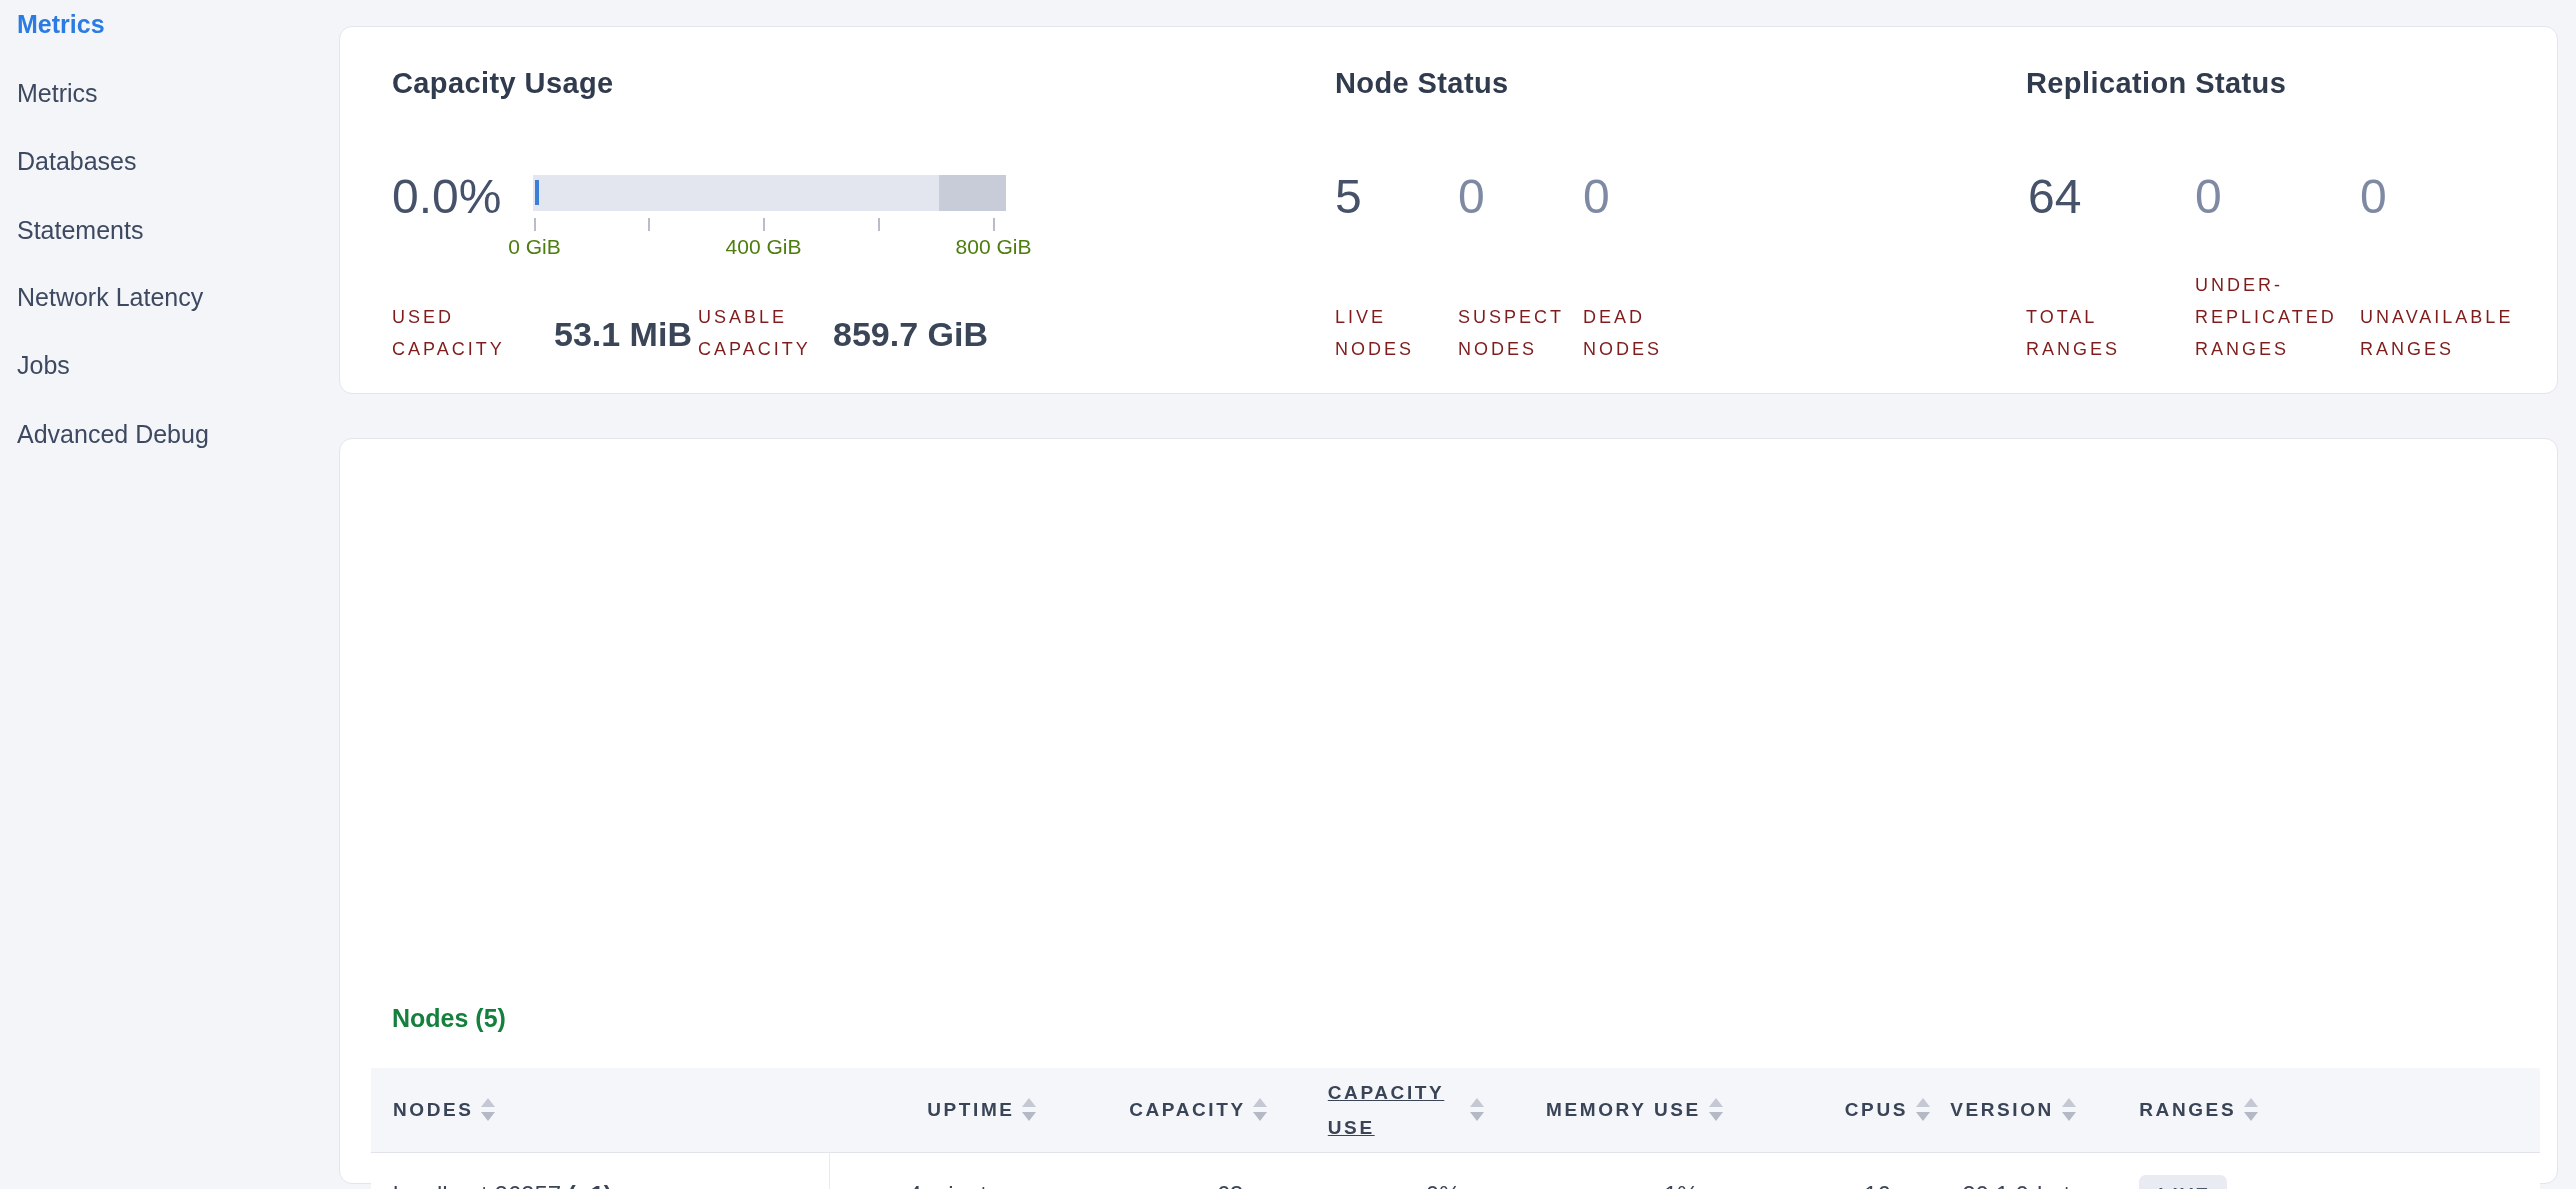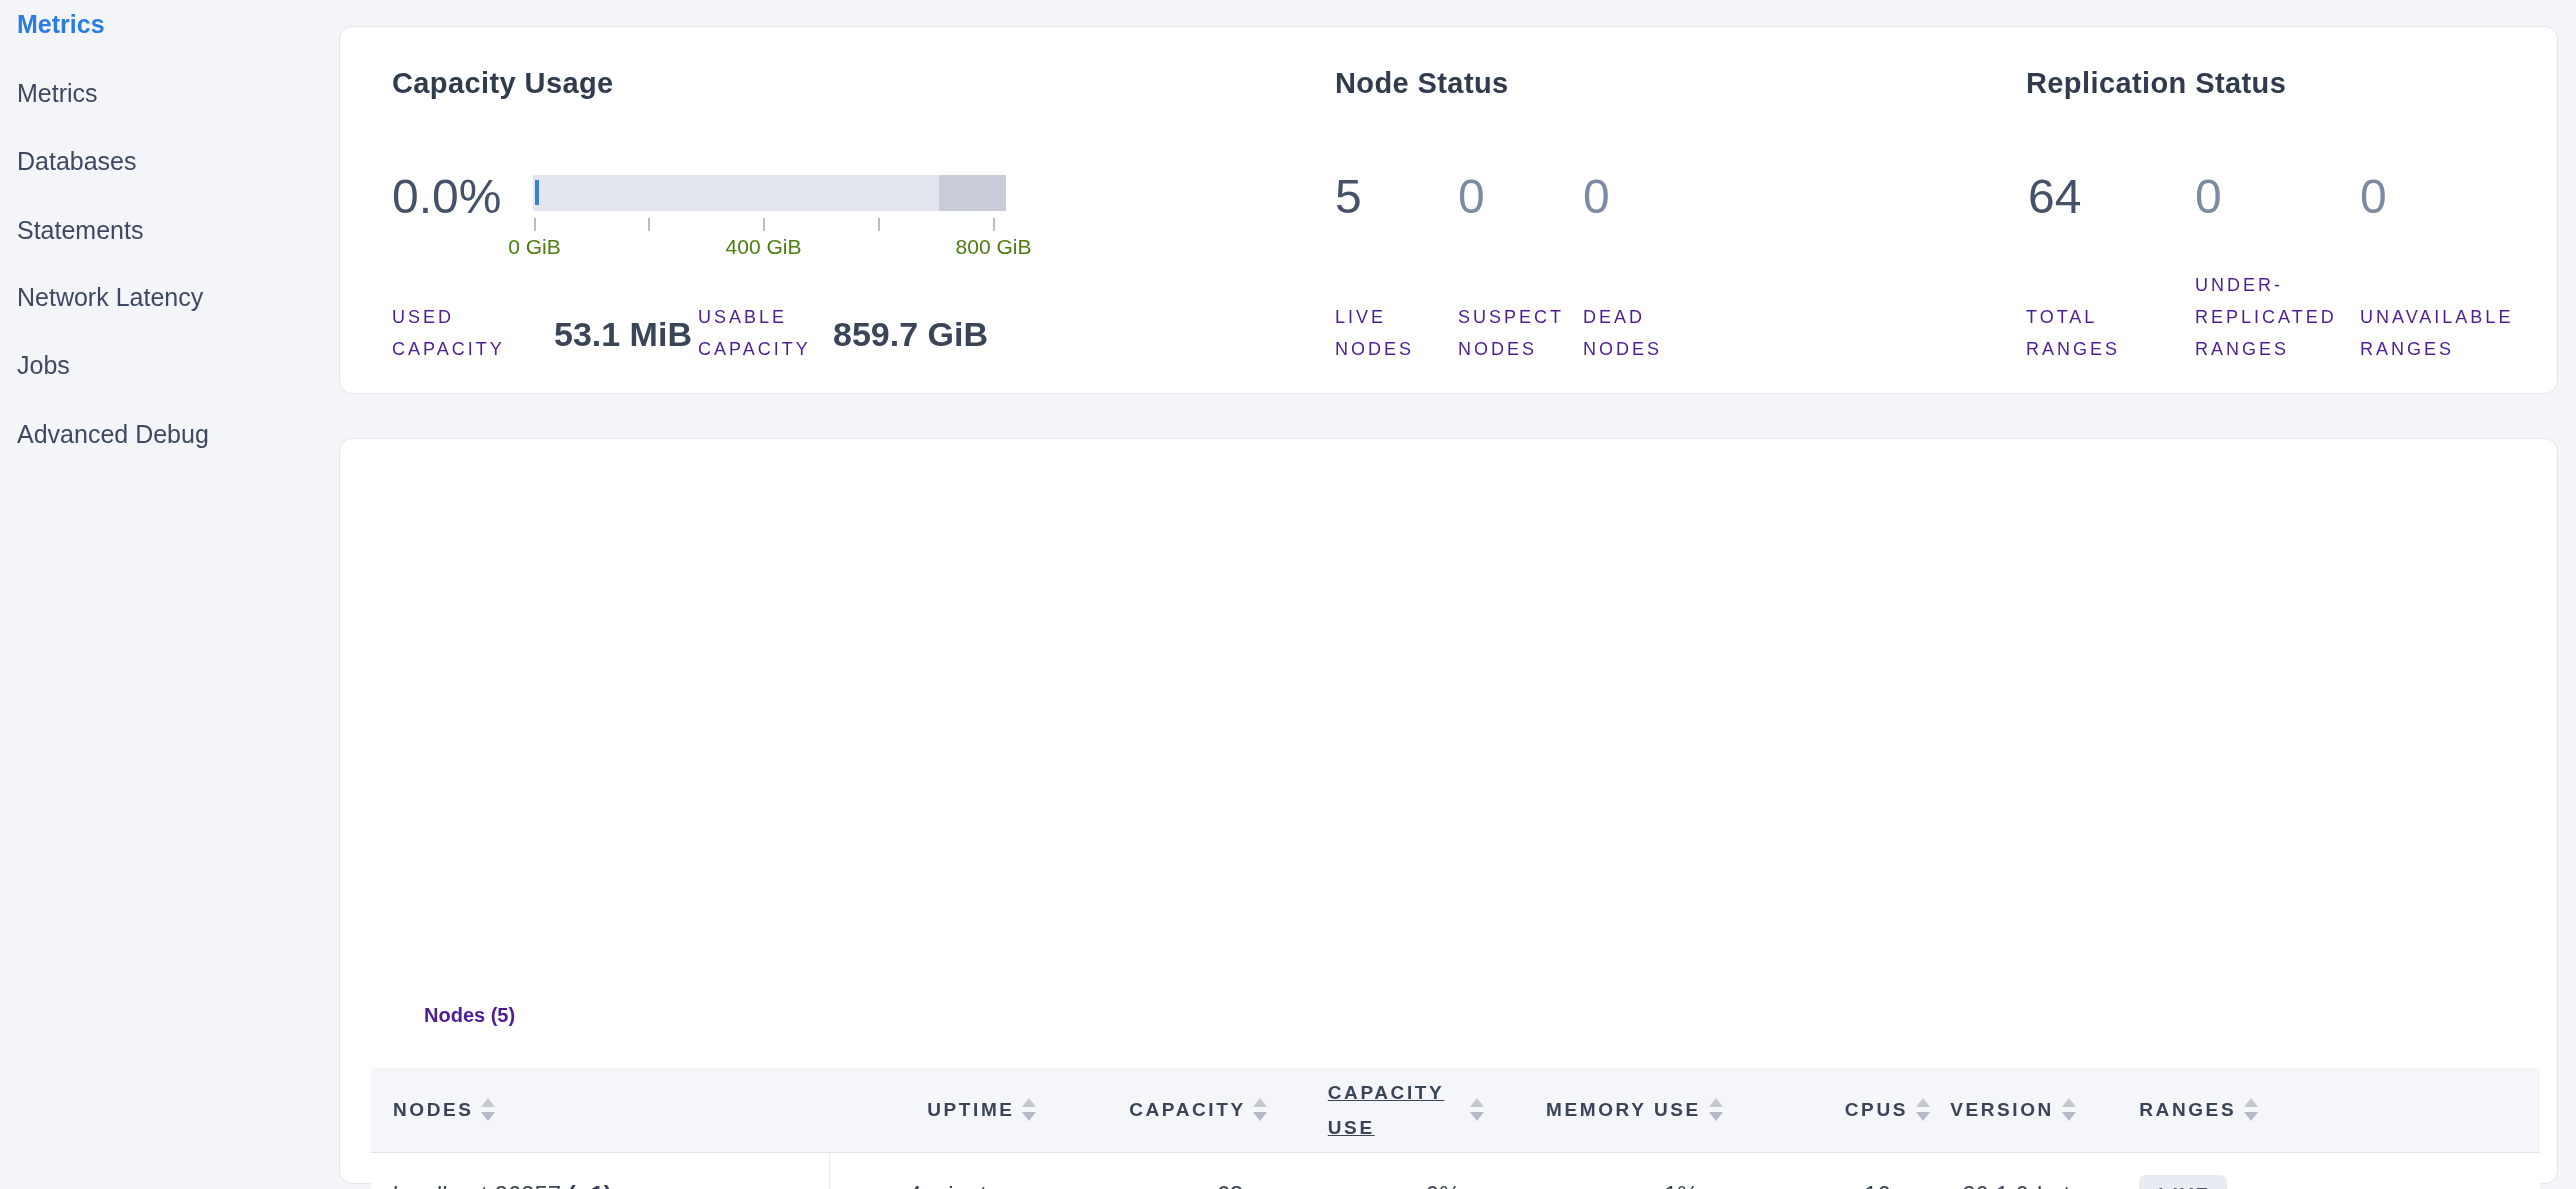--- a/index.html
+++ b/index.html
@@ -36,21 +36,21 @@
   .cap-bar { position:absolute; left:193px; top:148px; width:473px; height:36px; background:#e3e6ee; }
   .cap-bar-dark { position:absolute; right:0; top:0; width:67px; height:36px; background:#c7ccd8; }
   .cap-used-tick { position:absolute; left:1.7px; top:4.3px; width:4.3px; height:25px; background:#3b7fdb; }
   .axis-tick { position:absolute; top:191px; width:1.7px; height:12.8px; background:#7d869b; opacity:0.55; }
   .axis-label {
     position:absolute; top:208px; width:119px; text-align:center;
     font-size:21px; color:#4d7c0f; white-space:nowrap;
   }
   .stat-label {
     position:absolute; font-size:18px; line-height:32px; letter-spacing:3px;
-    color:#4c1d95; white-space:nowrap;
+    color:#7f1d1d; white-space:nowrap;
   }
   .stat-label div { white-space:nowrap; }
   .lbl2 { top:274px; }
   .lbl3 { top:242px; }
   .cap-value { position:absolute; top:287px; font-size:34px; line-height:41px; font-weight:bold; color:#3a4558; white-space:nowrap; }
 
   
   .stat-number { position:absolute; top:142px; font-size:48px; line-height:55px; color:#46526a; }
   .stat-number.muted { color:#7e8aa3; }
 
@@ -58,21 +58,21 @@
   .nodelist-row {
     position:absolute; left:0; top:0; width:100%; height:81px;
     border-bottom:1.7px solid #e7e9ee; display:flex; align-items:center; cursor:pointer;
   }
   .nodelist-label { margin-left:37px; font-size:25px; color:#2b7ce2; white-space:nowrap; }
   .caret-down {
     margin-left:24px; width:0; height:0;
     border-left:10.2px solid transparent; border-right:10.2px solid transparent;
     border-top:12.8px solid #2b7ce2;
   }
-  .nodes-title { position:absolute; left:52px; top:565px; font-size:20px; font-weight:bold; color:#4c1d95;margin-left:32px; }
+  .nodes-title { position:absolute; left:52px; top:565px; font-size:25px; font-weight:bold; color:#15803d; }
 
   
   .nodes-table {
     position:absolute; left:31px; top:629px; width:2169px;
     border-collapse:collapse; table-layout:fixed; font-size:24px; color:#3c4659;
   }
   .nodes-table thead tr { background:#f5f6f9; height:84px; }
   .nodes-table thead tr { border-bottom:1.7px solid #e0e3ea; }
   .nodes-table tbody tr { height:86px; border-bottom:1.7px solid #e8eaf0; background:#ffffff; }
   .nodes-table td, .nodes-table th { vertical-align:middle; }

